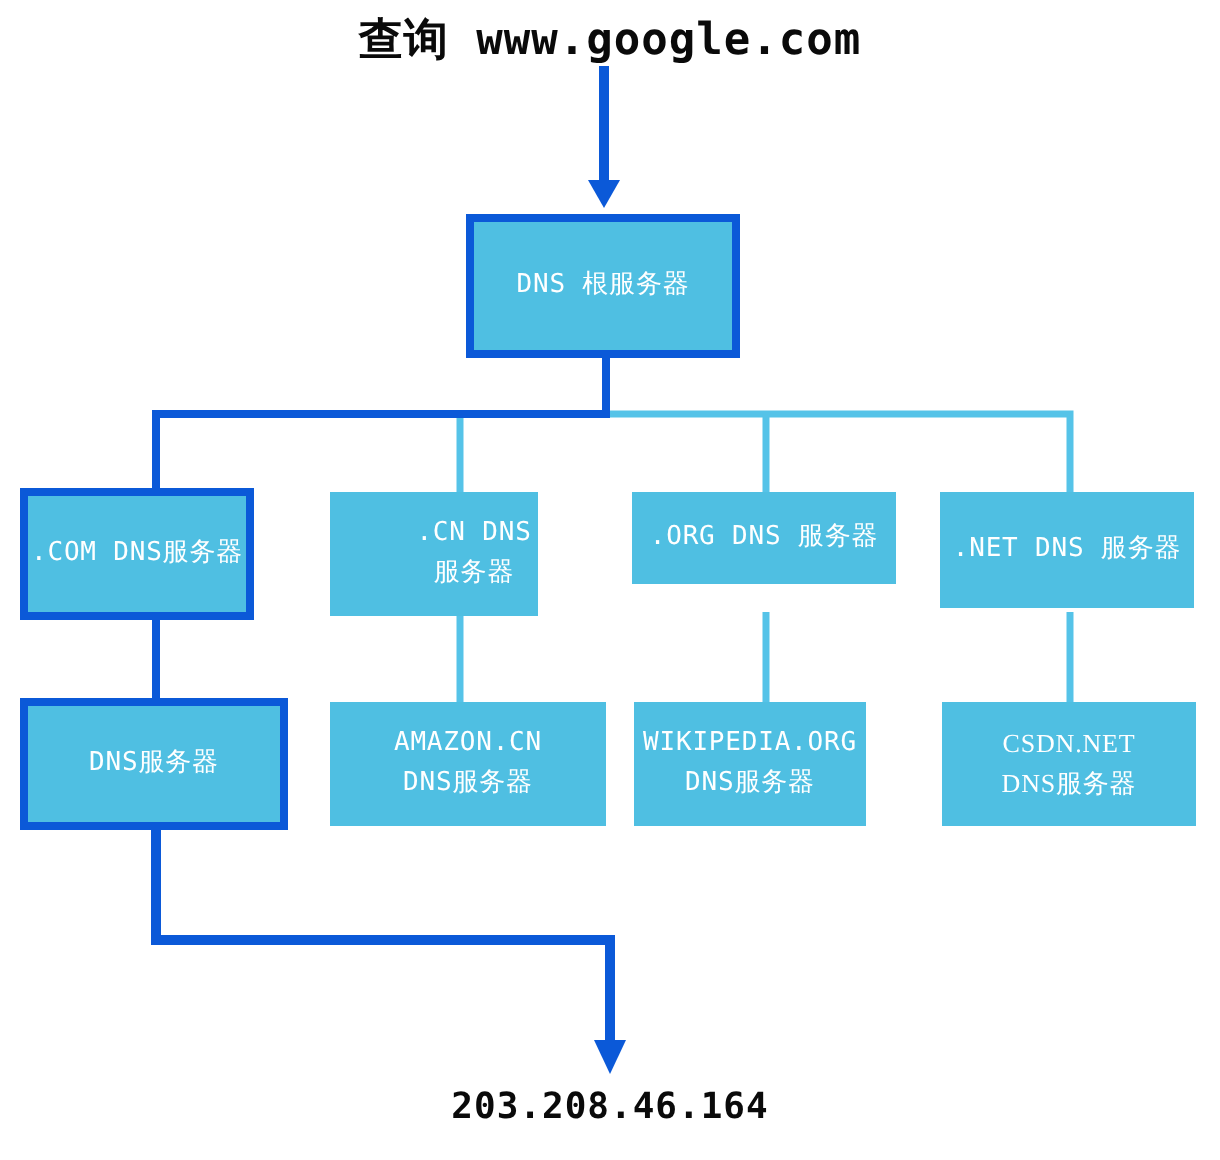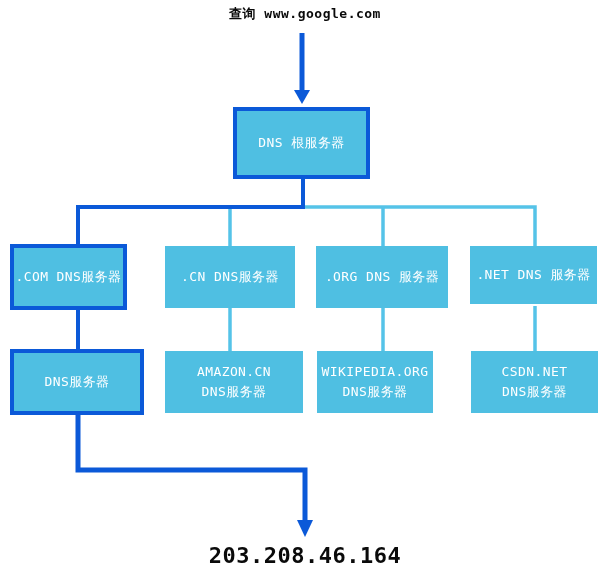--- a/index.html
+++ b/index.html
@@ -14,32 +14,32 @@
     background: #ffffff;
     font-family: "DejaVu Sans Mono", "DejaVu Sans", monospace;
     overflow: hidden;
   }
   .title-label {
     position: absolute;
     top: 5px;
     left: 0;
     width: 100%;
     text-align: center;
-    font-size: 13px;
+    font-size: 22px;
     font-weight: 600;
     color: #0a0a0a;
     letter-spacing: 0.5px;
   }
   .ip-label {
     position: absolute;
     top: 543px;
     left: 0;
     width: 100%;
     text-align: center;
-    font-size: 22px;
+    font-size: 18px;
     font-weight: 600;
     color: #0a0a0a;
     letter-spacing: 0.5px;
   }
   .wires {
     position: absolute;
     left: 0;
     top: 0;
   }
   .wire-light {
@@ -71,27 +71,27 @@
     text-align: center;
     font-size: 13px;
     line-height: 20px;
     letter-spacing: 0.4px;
   }
   .node.hl {
     border: 4px solid var(--blue, #0b59d8);
   }
   .node-root     { left: 233px; top: 107px; width: 137px; height: 72px; }
   .node-tld-com  { left: 10px;  top: 244px; width: 117px; height: 66px; }
-  .node-tld-cn   { left: 165px; top: 246px; width: 130px; height: 62px; }
-  .node-tld-org  { left: 316px; top: 246px; width: 132px; height: 62px; }
+  .node-tld-cn   { left: 165px; top: 246px; width: 104px; height: 62px; padding-left: 40px; }
+  .node-tld-org  { left: 316px; top: 246px; width: 132px; height: 46px; }
   .node-tld-net  { left: 470px; top: 246px; width: 127px; height: 58px; }
   .node-auth-google { left: 10px;  top: 349px; width: 134px; height: 66px; }
   .node-auth-amazon { left: 165px; top: 351px; width: 138px; height: 62px; }
   .node-auth-wiki   { left: 317px; top: 351px; width: 116px; height: 62px; }
-  .node-auth-csdn   { left: 471px; top: 351px; width: 127px; height: 62px; }
+  .node-auth-csdn   { left: 471px; top: 351px; width: 127px; height: 62px; font-family: Liberation Serif, serif; }
 </style>
 </head>
 <body>
 
 <div class="canvas">
 
   <div class="title-label">查询 www.google.com</div>
 
   <svg class="wires" width="610" height="580" viewBox="0 0 610 580">
 

